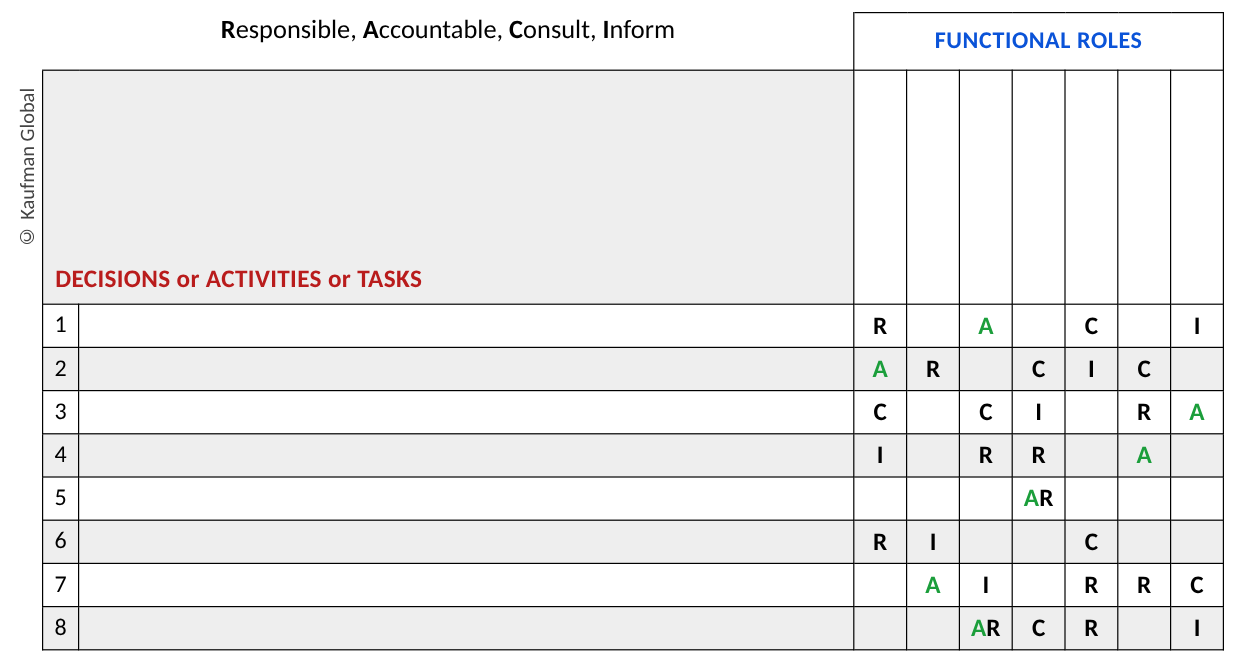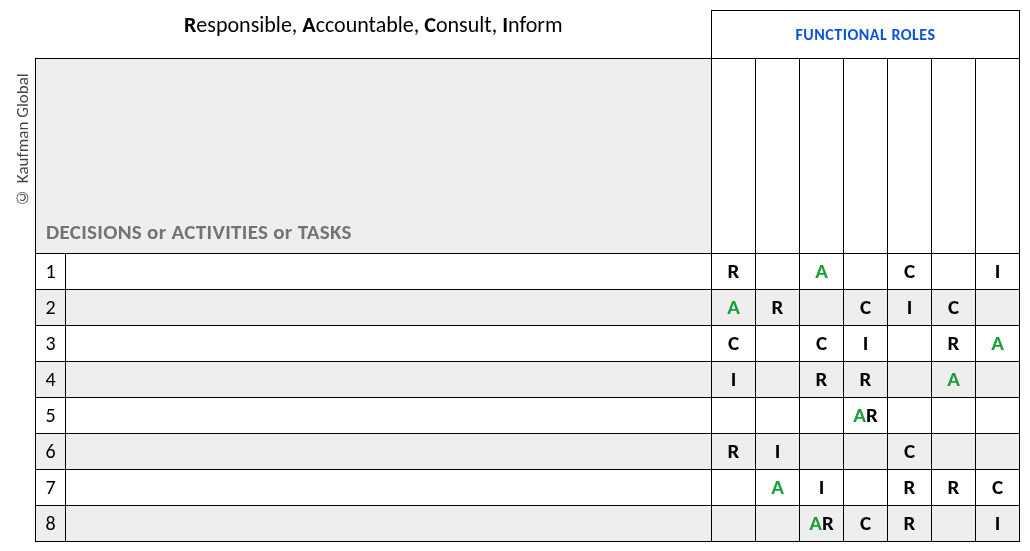--- a/index.html
+++ b/index.html
@@ -37,32 +37,32 @@
     border-left: none;
     text-align: center;
     font-size: 22px;
     height: 34px;
     padding-bottom: 20px;
   }
   .title-row td.func-header {
     text-align: center;
     font-weight: bold;
     color: #0a53d8;
-    font-size: 16px;
+    font-size: 20px;
     letter-spacing: 0.5px;
     height: 34px;
   }
   .decisions-cell {
     background: #eeeeee;
     vertical-align: bottom;
     padding: 8px 10px;
     height: 195px;
   }
   .decisions-label {
-    color: #737373;
+    color: #b91c1c;
     font-weight: bold;
     font-size: 21px;
     letter-spacing: 0.3px;
   }
   .role-col-header {
     background: #fff;
     height: 195px;
   }
   .num-cell {
     width: 30px;

